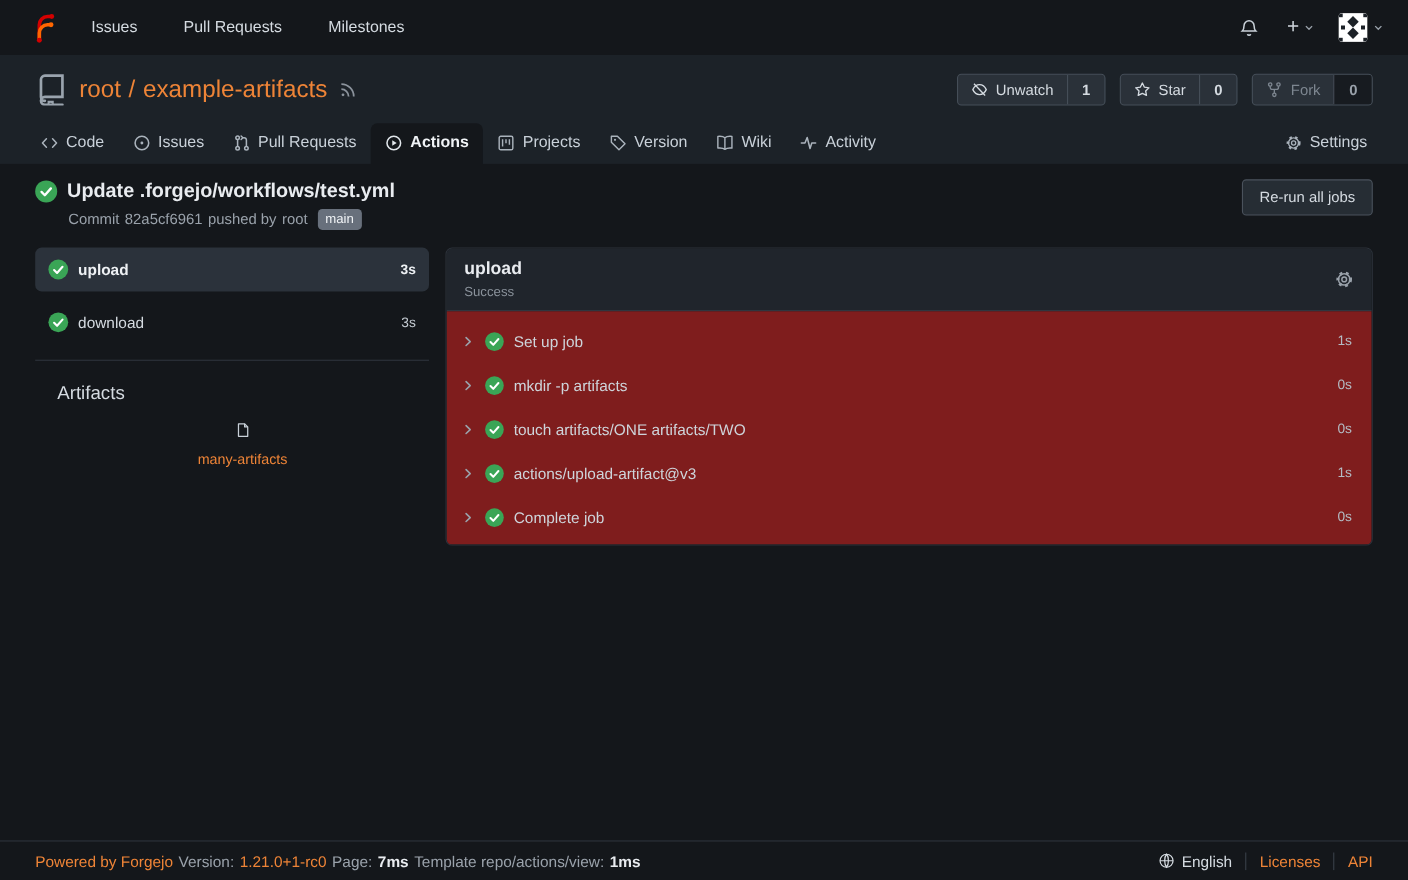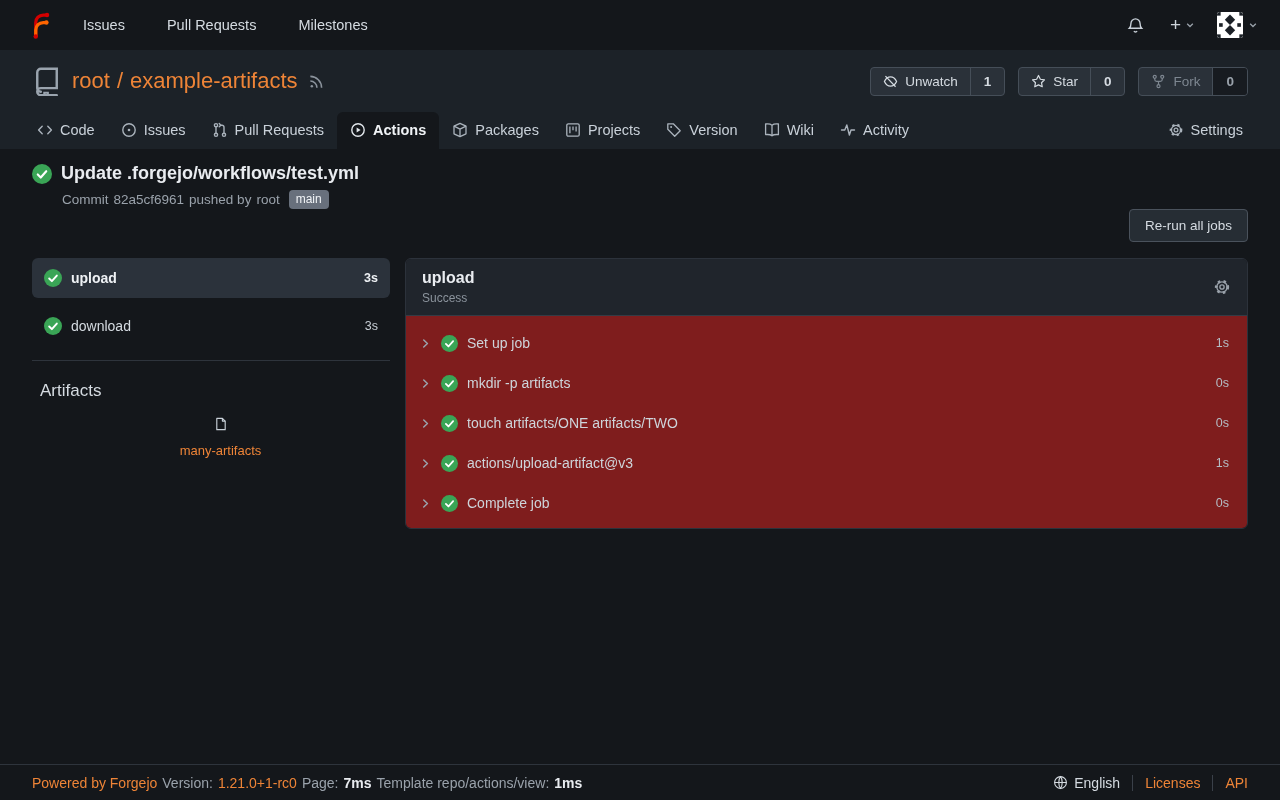--- a/index.html
+++ b/index.html
@@ -62,21 +62,21 @@
     display:flex; align-items:center; gap:7px; padding:10px 13px 11px 13px;
     color:#c9d1d9; font-size:14.5px; cursor:pointer; border-radius:6px 6px 0 0;
   }
   .tab .ic { color:#aab3bc; }
   .tab.active { background:#14171b; color:#f0f3f6; font-weight:700; }
   .tab.active .ic { color:#e2e7ec; }
   .tab-spacer { flex:1; }
 
   
   .main { flex:1; padding:14px 32px 0 32px; overflow:hidden; }
-  .run-header { display:flex; align-items:flex-start;flex-direction:column; }
+  .run-header { display:flex; align-items:flex-start; }
   .run-title-line { display:flex; align-items:center; gap:9px; }
   .run-title { font-size:18px; font-weight:700; color:#e9ecf0; }
   .run-sub {
     margin:6px 0 0 30px; color:#9aa2ab; font-size:13.5px;
     display:flex; align-items:center; gap:5px;
   }
   .branch-badge {
     background:#68707c; color:#f0f3f6; border-radius:4px; padding:2px 7px 3px 7px;
     font-size:12px; margin-left:4px; cursor:pointer;
   }
@@ -90,21 +90,21 @@
   .left-col { width:358px; flex:none; }
   .job-item {
     height:40px; display:flex; align-items:center; gap:9px; padding:0 12px;
     border-radius:6px; margin-bottom:8px; cursor:pointer; color:#d5dbe1;
   }
   .job-item.active { background:#2b323b; }
   .job-item.active .job-name, .job-item.active .job-time { font-weight:700; color:#eef1f4; }
   .job-name { font-size:14px; }
   .job-time { margin-left:auto; font-size:12.5px; color:#c6cdd4; }
   .sidebar-divider { border-top:1px solid #2e343c; margin:14px 0 0 0; }
-  .artifacts-title { font-size:17px; color:#d5dbe1; margin:20px 0 16px 8px; }
+  .artifacts-title { font-size:17px; color:#d5dbe1; margin:20px 0 16px 20px; }
   .artifact-link {
     display:flex; align-items:center; gap:12px; margin-left:19px; color:#ee8437;
     font-size:13px; cursor:pointer; text-decoration:none;flex-direction:column;
   }
 
   
   .right-col { flex:1; border-radius:6px; overflow:hidden; border:1px solid #2c323b; }
   .panel-header {
     background:#20252c; padding:10px 16px; display:flex; align-items:center;
     border-bottom:1px solid #343b45;
@@ -271,27 +271,20 @@
       <span>Pull Requests</span>
     </div>
     <div class="tab active">
       <svg class="ic" width="16" height="16" viewBox="0 0 16 16" fill="none" stroke="currentColor" stroke-width="1.4">
         <circle cx="8" cy="8" r="6.2"></circle>
         <path d="M6.6 5.4 L10.6 8 L6.6 10.6 Z" fill="currentColor" stroke="none"></path>
       </svg>
       <span>Actions</span>
     </div>
     <div class="tab">
-      <svg class="ic" width="16" height="16" viewBox="0 0 16 16" fill="none" stroke="currentColor" stroke-width="1.3" stroke-linejoin="round">
-        <path d="M8 1.3 L14 4.2 V11.8 L8 14.7 L2 11.8 V4.2 Z"></path>
-        <path d="M2 4.2 L8 7.1 L14 4.2 M8 7.1 V14.7"></path>
-      </svg>
-      <span>Packages</span>
-    </div>
-    <div class="tab">
       <svg class="ic" width="16" height="16" viewBox="0 0 16 16" fill="none" stroke="currentColor" stroke-width="1.3">
         <rect x="1.8" y="1.8" width="12.4" height="12.4" rx="1.5"></rect>
         <path d="M4.9 4.6 v6.6 M8 4.6 v3.6 M11.1 4.6 v5"></path>
       </svg>
       <span>Projects</span>
     </div>
     <div class="tab">
       <svg class="ic" width="16" height="16" viewBox="0 0 16 16" fill="none" stroke="currentColor" stroke-width="1.3" stroke-linejoin="round">
         <path d="M1.8 1.8 H7.3 L14.2 8.7 L8.7 14.2 L1.8 7.3 Z"></path>
         <circle cx="5.1" cy="5.1" r="1" fill="currentColor" stroke="none"></circle>

